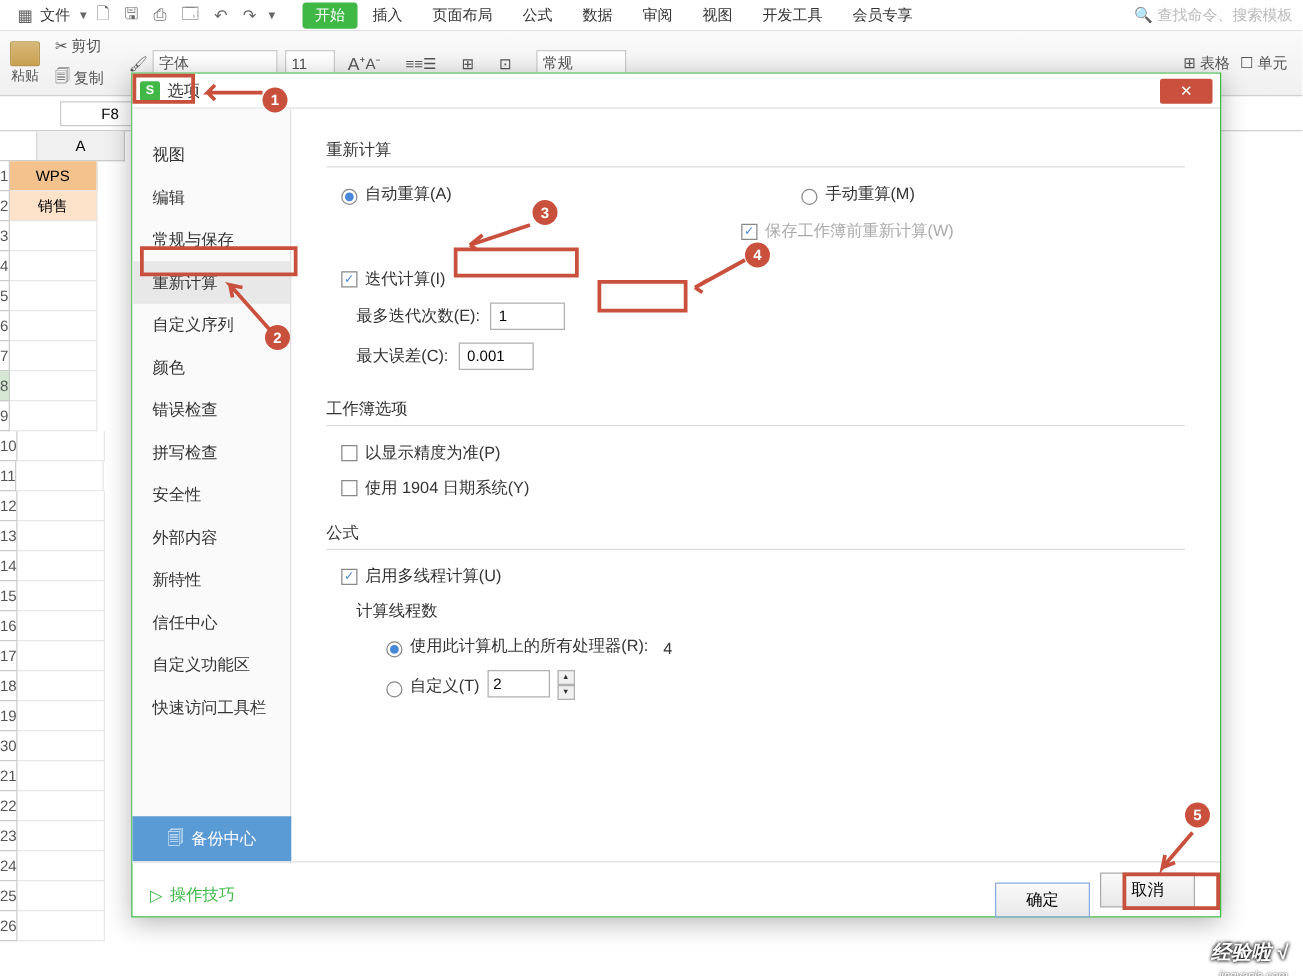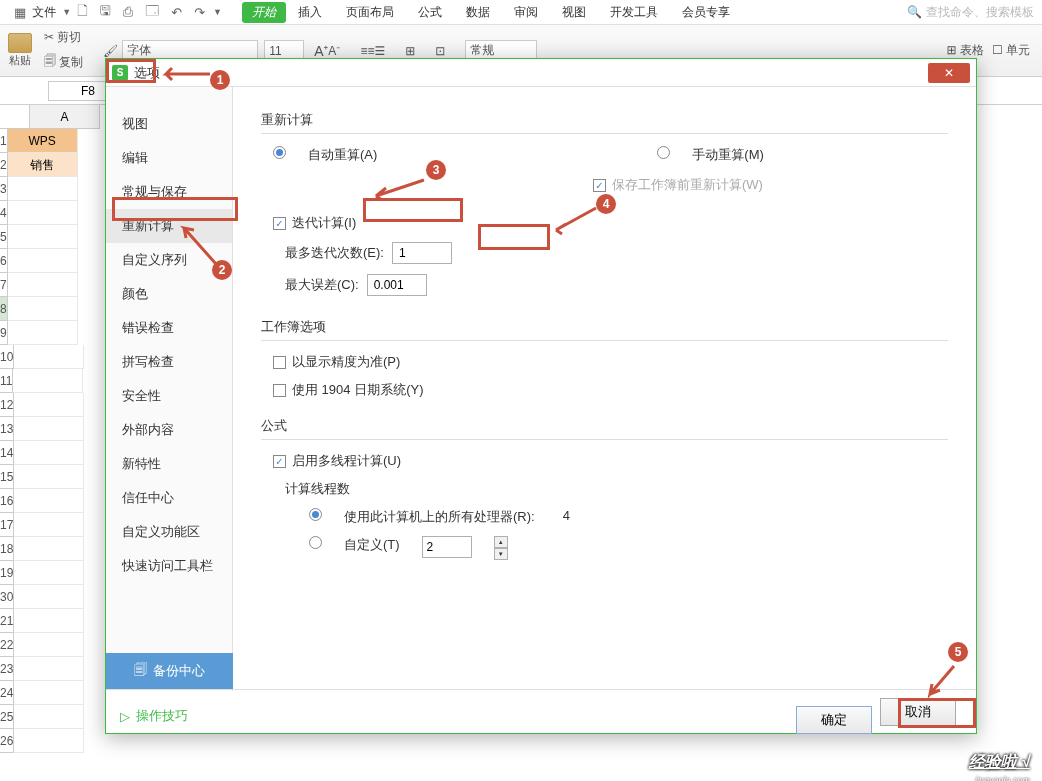--- a/index.html
+++ b/index.html
@@ -4,28 +4,28 @@
   <style>
     * { margin: 0; padding: 0; box-sizing: border-box; font-family: "Microsoft YaHei", Arial, sans-serif; }
     body { width: 1042px; height: 781px; background: #fff; overflow: hidden; position: relative; }
     
     
     .ribbon-top { height: 25px; display: flex; align-items: center; padding: 0 8px; font-size: 12px; color: #333; border-bottom: 1px solid #e0e0e0; }
     .ribbon-top .menu-item { padding: 0 12px; cursor: pointer; }
     .ribbon-top .file-menu { display: flex; align-items: center; gap: 4px; }
     .ribbon-top .dropdown-arrow { font-size: 9px; color: #666; margin-left: 2px; }
     .ribbon-top .qat-icon { padding: 0 6px; color: #666; font-size: 13px; }
-    .ribbon-top .tab-active { background: #3fb846; color: #fff; border-radius: 3px; padding: 2px 10px; font-style: italic; }
+    .ribbon-top .tab-active { background: #3fb846; color: #fff; border-radius: 3px; padding: 2px 10px; }
     .search-box-top { margin-left: auto; color: #bbb; font-size: 12px; }
     
     
     .toolbar-row { height: 52px; display: flex; align-items: center; padding: 0 4px; background: linear-gradient(#fafafa, #f0f0f0); border-bottom: 1px solid #d0d0d0; font-size: 12px; color: #555; }
     .toolbar-item { display: flex; align-items: center; gap: 3px; padding: 2px 4px; }
     .toolbar-label { font-size: 11px; }
-    .font-select { width: 136px; height: 22px; border: 1px solid #ccc; background: #fff; font-size: 12px; padding: 0 4px; display: flex; align-items: center; }
+    .font-select { width: 100px; height: 22px; border: 1px solid #ccc; background: #fff; font-size: 12px; padding: 0 4px; display: flex; align-items: center; }
     .size-select { width: 40px; height: 22px; border: 1px solid #ccc; background: #fff; font-size: 12px; padding: 0 4px; display: flex; align-items: center; }
     .combo-select { width: 72px; height: 22px; border: 1px solid #ccc; background: #fff; font-size: 12px; padding: 0 4px; display: flex; align-items: center; }
     .paste-btn { display: flex; flex-direction: column; align-items: center; padding: 4px; }
     .paste-icon { width: 24px; height: 20px; background: linear-gradient(#d8b878, #c8a050); border: 1px solid #b89850; border-radius: 2px; }
     
     
     .formula-bar { height: 28px; display: flex; align-items: center; border-bottom: 1px solid #d0d0d0; font-size: 12px; padding: 2px 8px; }
     .cell-ref { width: 80px; text-align: center; border: 1px solid #ccc; padding: 2px; background: #fff; margin-left: 40px; }
     
     
@@ -46,21 +46,21 @@
     .dialog-close { margin-left: auto; width: 42px; height: 20px; background: #c8503c; border-radius: 2px; color: #fff; display: flex; align-items: center; justify-content: center; font-size: 12px; cursor: pointer; }
     
     .dialog-body { display: flex; height: 604px; }
     .dialog-sidebar { width: 127px; background: #fafafa; border-right: 1px solid #e0e0e0; padding: 20px 0; }
     .sidebar-item { padding: 8px 16px; font-size: 13px; color: #333; cursor: pointer; }
     .sidebar-item.active { background: #e8e8e8; }
     
     .dialog-content { flex: 1; padding: 24px 28px; font-size: 13px; color: #333; }
     .section-title { font-size: 13px; margin-bottom: 12px; padding-bottom: 4px; border-bottom: 1px solid #ddd; }
     .radio-row { display: flex; gap: 40px; margin-bottom: 12px; padding-left: 12px; }
-    .radio-item { display: flex; align-items: flex-start; gap: 22px; }
+    .radio-item { display: flex; align-items: flex-end; gap: 6px; }
     .radio { width: 13px; height: 13px; border: 1px solid #888; border-radius: 50%; display: inline-flex; align-items: center; justify-content: center; }
     .radio.checked::after { content: ''; width: 7px; height: 7px; background: #4888d8; border-radius: 50%; }
     .checkbox { width: 13px; height: 13px; border: 1px solid #888; display: inline-flex; align-items: center; justify-content: center; font-size: 10px; color: #4888d8; }
     .checkbox.checked::after { content: '✓'; }
     .check-row { display: flex; align-items: center; gap: 6px; margin-bottom: 10px; padding-left: 12px; }
     .indent-row { margin-left: 24px; display: flex; align-items: center; gap: 8px; margin-bottom: 10px; }
     .text-input { width: 60px; height: 22px; border: 1px solid #b0b0b0; padding: 0 6px; font-size: 12px; }
     .spinner-input { width: 50px; height: 22px; border: 1px solid #b0b0b0; padding: 0 4px; font-size: 12px; }
     .spinner-btns { display: inline-flex; flex-direction: column; width: 14px; height: 22px; }
     .spinner-btn { flex: 1; border: 1px solid #b0b0b0; font-size: 6px; text-align: center; line-height: 10px; background: #f0f0f0; }
@@ -70,21 +70,21 @@
     .dialog-btn.primary { border: 1px solid #88aadd; margin-top: 16px; }
     
     .backup-sidebar { position: absolute; bottom: 44px; left: 0; width: 127px; height: 36px; background: #5b9bd5; color: #fff; display: flex; align-items: center; justify-content: center; gap: 6px; font-size: 13px; }
     .tips-row { position: absolute; bottom: 8px; left: 14px; font-size: 13px; color: #3fb848; display: flex; align-items: center; gap: 6px; }
     
     
     .callout { position: absolute; width: 20px; height: 20px; background: #c8503c; border-radius: 50%; color: #fff; font-size: 12px; font-weight: bold; display: flex; align-items: center; justify-content: center; z-index: 100; }
     .red-box { position: absolute; border: 3px solid #c8503c; z-index: 99; pointer-events: none; }
     .arrow-svg { position: absolute; z-index: 98; pointer-events: none; }
     
-    .watermark { position: absolute; bottom: 8px; right: 12px; font-size: 16px; color: #fff; font-style: italic; font-weight: bold; text-shadow: 0 0 3px #000, 0 0 3px #000; text-decoration: underline; }
+    .watermark { position: absolute; bottom: 8px; right: 12px; font-size: 16px; color: #fff; font-style: italic; font-weight: bold; text-shadow: 0 0 3px #000, 0 0 3px #000; }
     .watermark-sub { position: absolute; bottom: -4px; right: 12px; font-size: 9px; color: #fff; font-style: italic; text-shadow: 0 0 2px #000; }
     
     .disabled-text { color: #aaa; }
   </style>
 </head>
 <body>
 
 <div class="ribbon-top">
   <span class="qat-icon">▦</span>
   <span class="file-menu">

